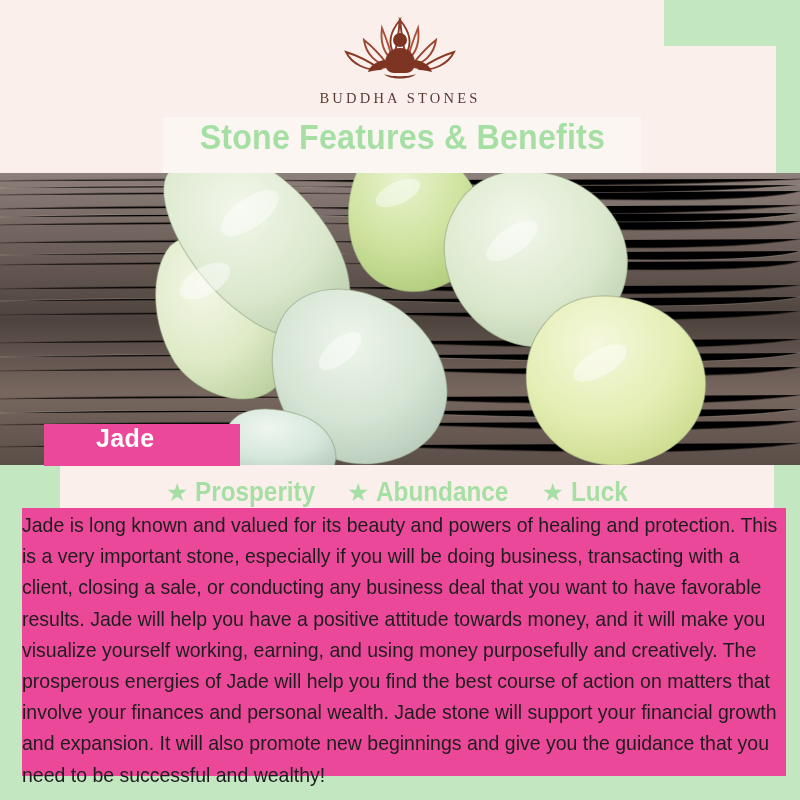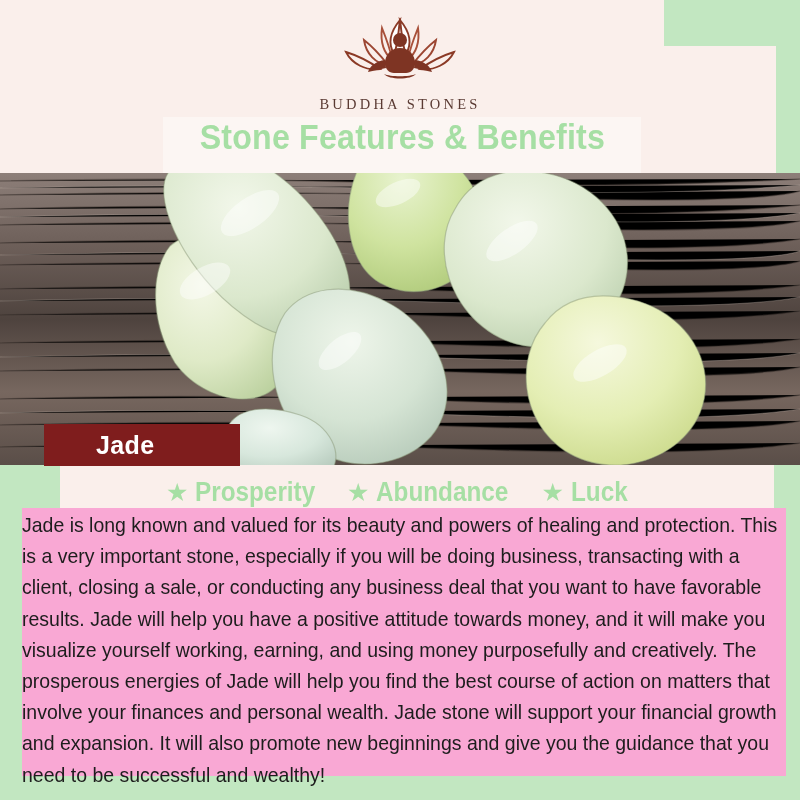--- a/index.html
+++ b/index.html
@@ -30,21 +30,20 @@
     position:absolute; top:0; left:0; width:664px; height:173px;
     background:#faefeb;
   }
   #brand {
     position:absolute; top:14px; left:0; width:800px;
     display:flex; flex-direction:column; align-items:center;
     z-index:3;
   }
   #logo-mark { width:148px; height:76px; display:block; }
   #brand-name {
-    margin-top:6px;
     font-size:14.5px; letter-spacing:3.2px; font-weight:400;
     color:#5a3a33;
     font-family:"Liberation Serif", serif;
   }
 
   
   #title-banner {
     position:absolute; top:117px; left:163px; width:478px; height:56px;
     background:#fcf6f3;
     display:flex; justify-content:center;
@@ -59,22 +58,22 @@
 
   
   #photo {
     position:absolute; top:173px; left:0; width:800px; height:292px;
     overflow:hidden; z-index:2;
   }
   #photo-svg { display:block; width:800px; height:292px; }
 
   #stone-tag {
     position:absolute; top:424px; left:44px; width:196px; height:42px;
-    background:#7f1d1d;
-    display:flex; align-items:center;
+    background:#ec4899;
+    display:flex; 
     z-index:6;
   }
   #stone-tag-label {
     color:#ffffff; font-size:25px; font-weight:bold;
     padding-left:52px; letter-spacing:0.4px;
     font-family:"Liberation Sans", sans-serif;
   }
 
   
   #benefits {
@@ -87,21 +86,21 @@
   .benefit-label {
     color:#a6dfa4; font-size:27px; font-weight:bold;
     font-family:"Liberation Sans Narrow","Liberation Sans", sans-serif;
     transform:scaleX(0.9); transform-origin:left center;
     white-space:nowrap;
   }
 
   
   #body-card {
     position:absolute; top:508px; left:22px; width:764px; height:268px;
-    background:#f9a8d4; z-index:6;
+    background:#ec4899; z-index:6;
   }
   #body-text {
     font-size:20.4px;
     line-height:31.2px;
     color:#1d1d1d;
     font-family:"Liberation Sans Narrow","Liberation Sans", sans-serif;
     transform:scaleX(0.955); transform-origin:left top;
     text-align:left;
     width:800px;
     padding:2px 0 0 0;

